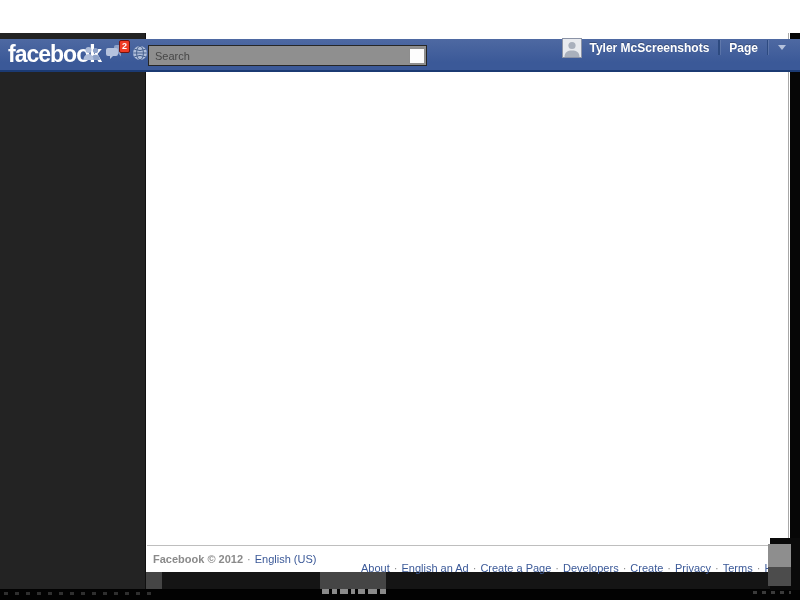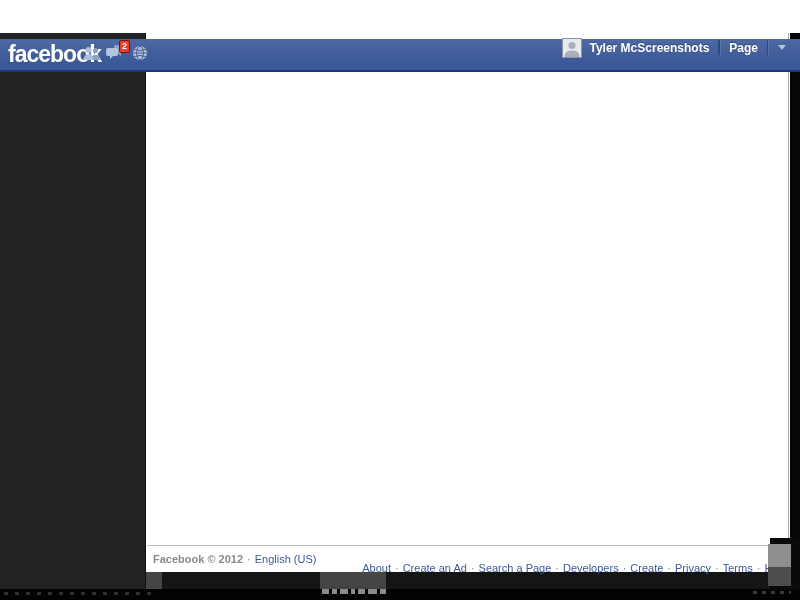--- a/index.html
+++ b/index.html
@@ -140,20 +140,24 @@
               <ellipse cx="8" cy="8" rx="3.4" ry="6.8"></ellipse>
               <line x1="1.2" y1="8" x2="14.8" y2="8"></line>
               <path d="M2.2 4.2 Q8 7 13.8 4.2"></path>
               <path d="M2.2 11.8 Q8 9 13.8 11.8"></path>
             </g>
           </svg>
         </span>
       </div>
     </div>
 
+    <div class="searchwrap">
+      <input class="search-input" type="text" placeholder="Search" style="">
+      <button class="search-btn"></button>
+    </div>
 
     <div class="nav-right">
       <div class="nav-item">
         <span class="avatar-box">
           <svg width="18" height="18" viewBox="0 0 18 18">
             <rect width="18" height="18" fill="#e8eaee"></rect>
             <circle cx="9" cy="6.5" r="3.6" fill="#a9b0bc"></circle>
             <path d="M1.5 18c0-4.6 3.2-6.4 7.5-6.4s7.5 1.8 7.5 6.4z" fill="#a9b0bc"></path>
           </svg>
         </span>
@@ -171,23 +175,23 @@
 
   <div class="footer">
     <div class="foot-left">
       <span class="copyright">Facebook © 2012</span>
       <span class="dot">·</span>
       <a class="flink">English (US)</a>
     </div>
     <div class="foot-links">
       <a class="flink">About</a>
       <span class="dot">·</span>
-      <a class="flink">Create an Ad</a>
-      <span class="dot">·</span>
-      <a class="flink">Search a Page</a>
+      <a class="flink">English an Ad</a>
+      <span class="dot">·</span>
+      <a class="flink">Create a Page</a>
       <span class="dot">·</span>
       <a class="flink">Developers</a>
       <span class="dot">·</span>
       <a class="flink">Create</a>
       <span class="dot">·</span>
       <a class="flink">Privacy</a>
       <span class="dot">·</span>
       <a class="flink">Terms</a>
       <span class="dot">·</span>
       <a class="flink">Help</a>

